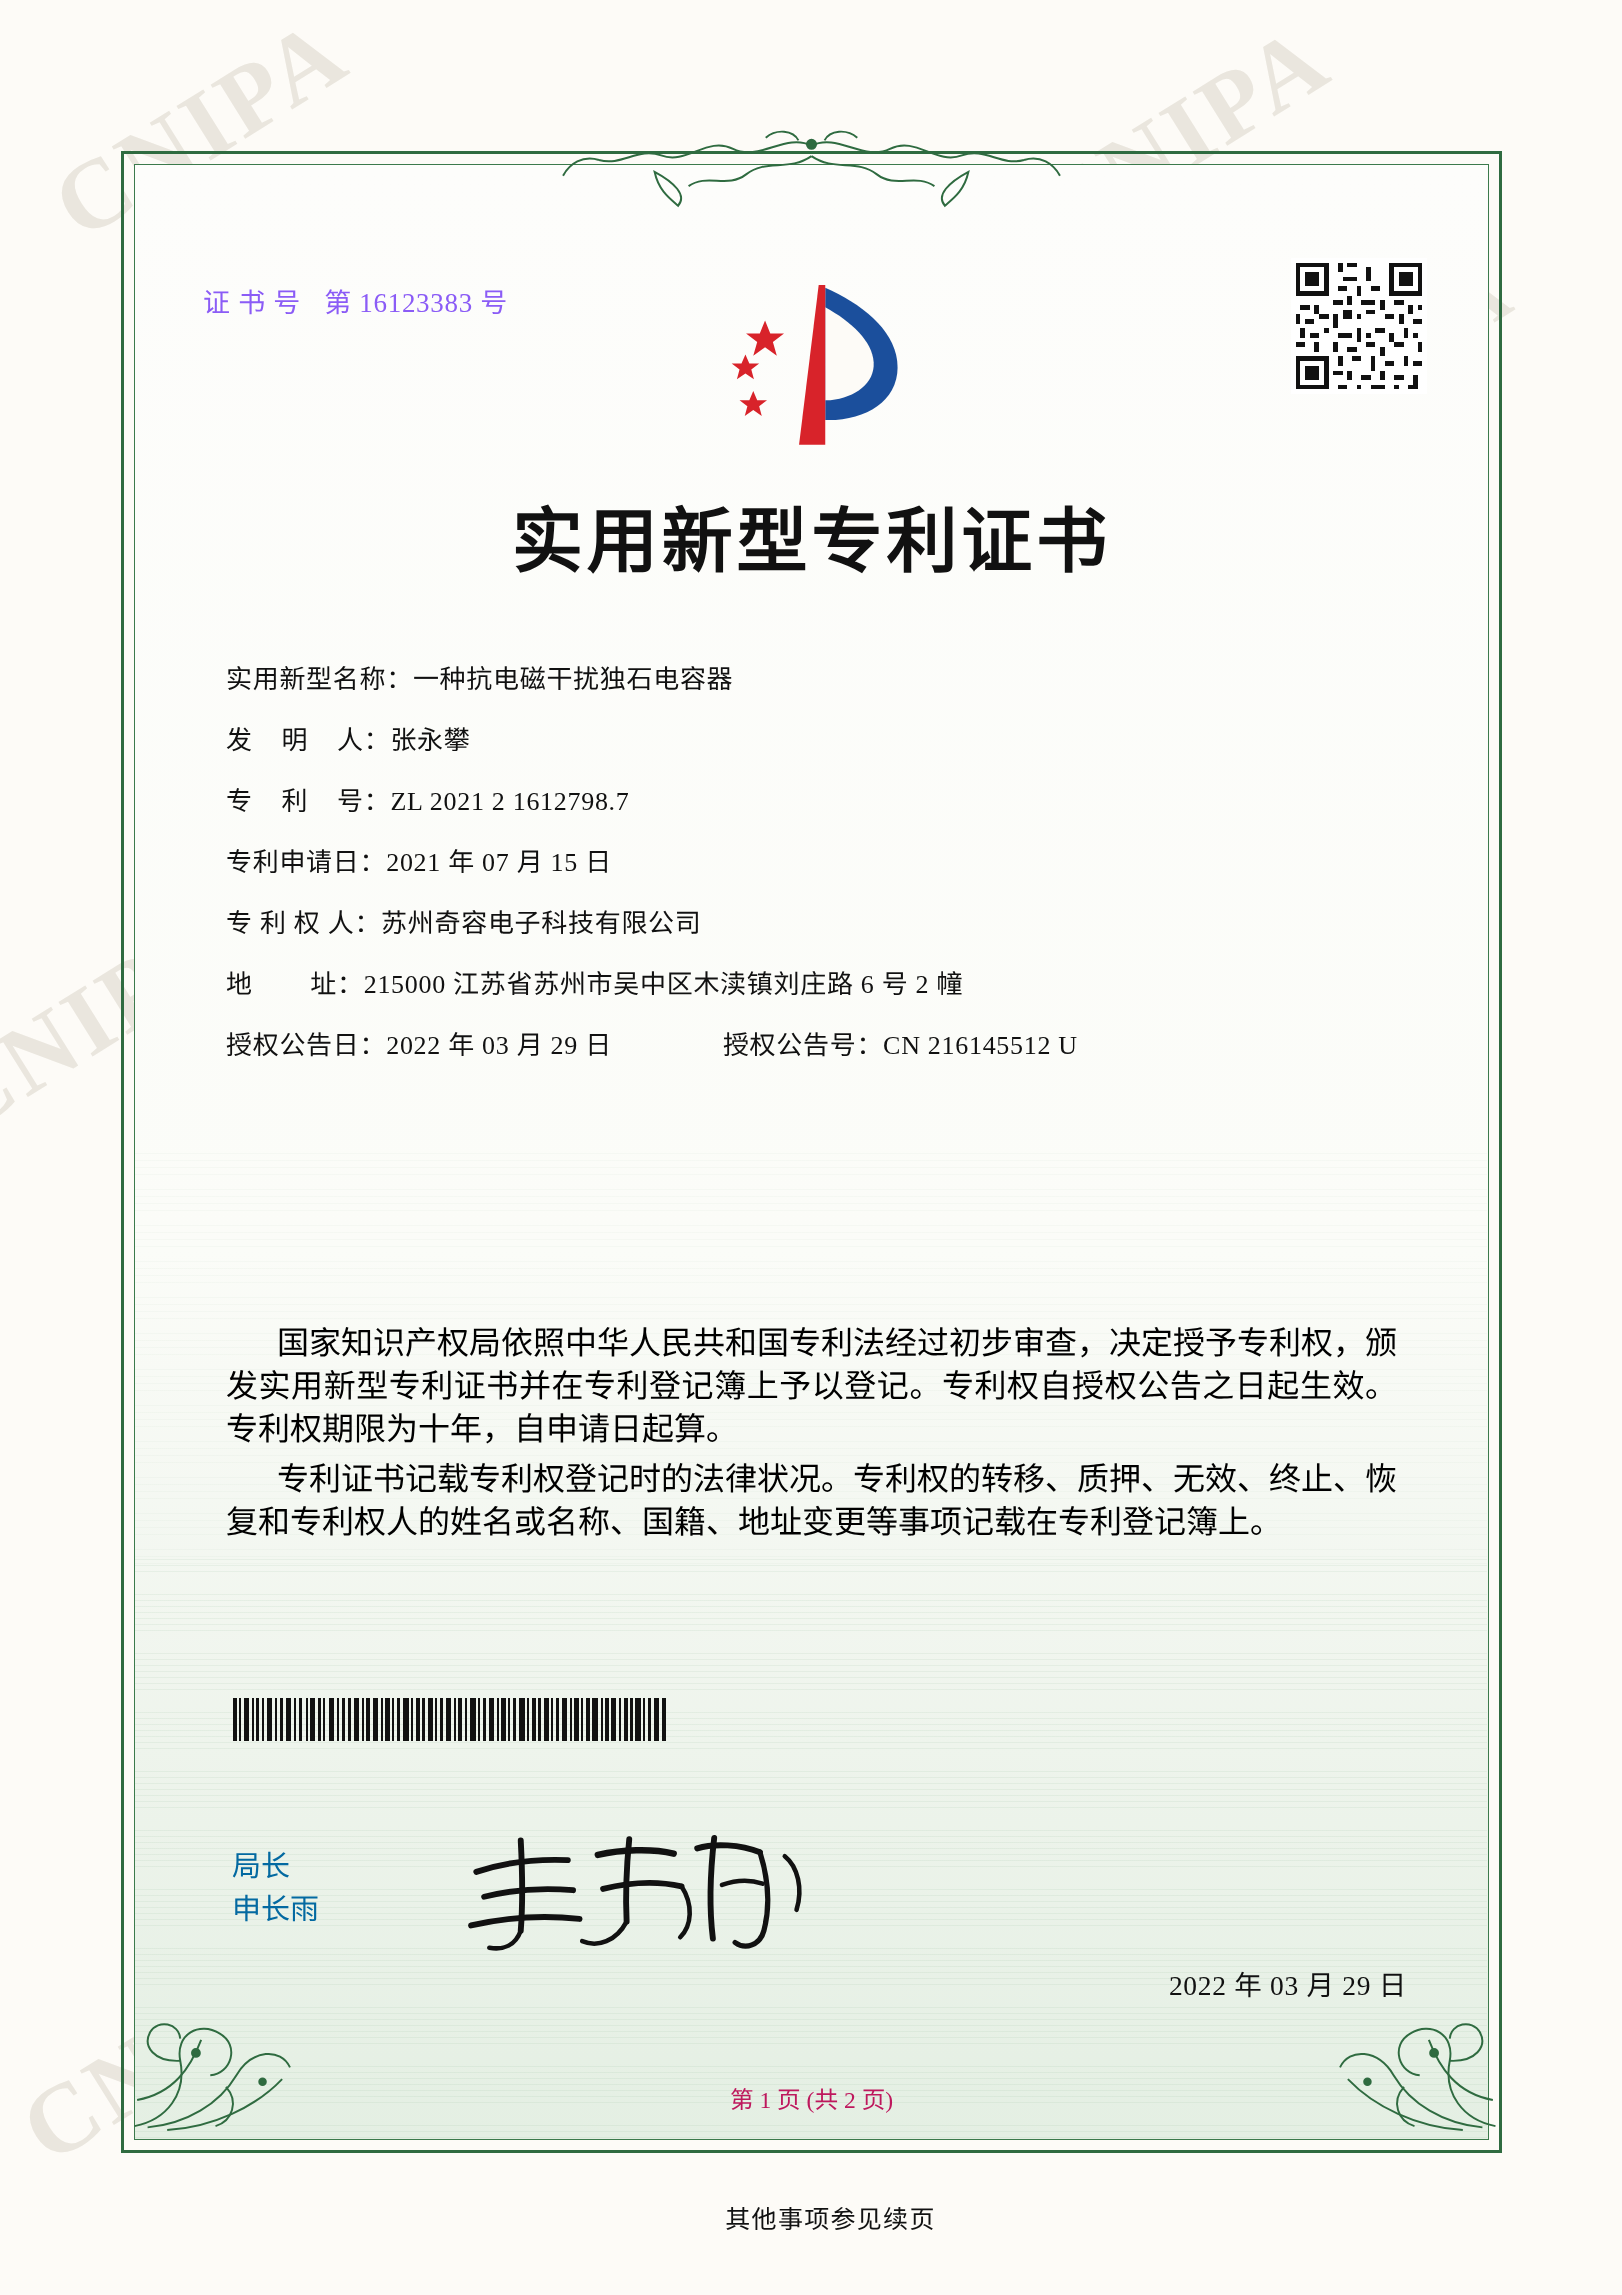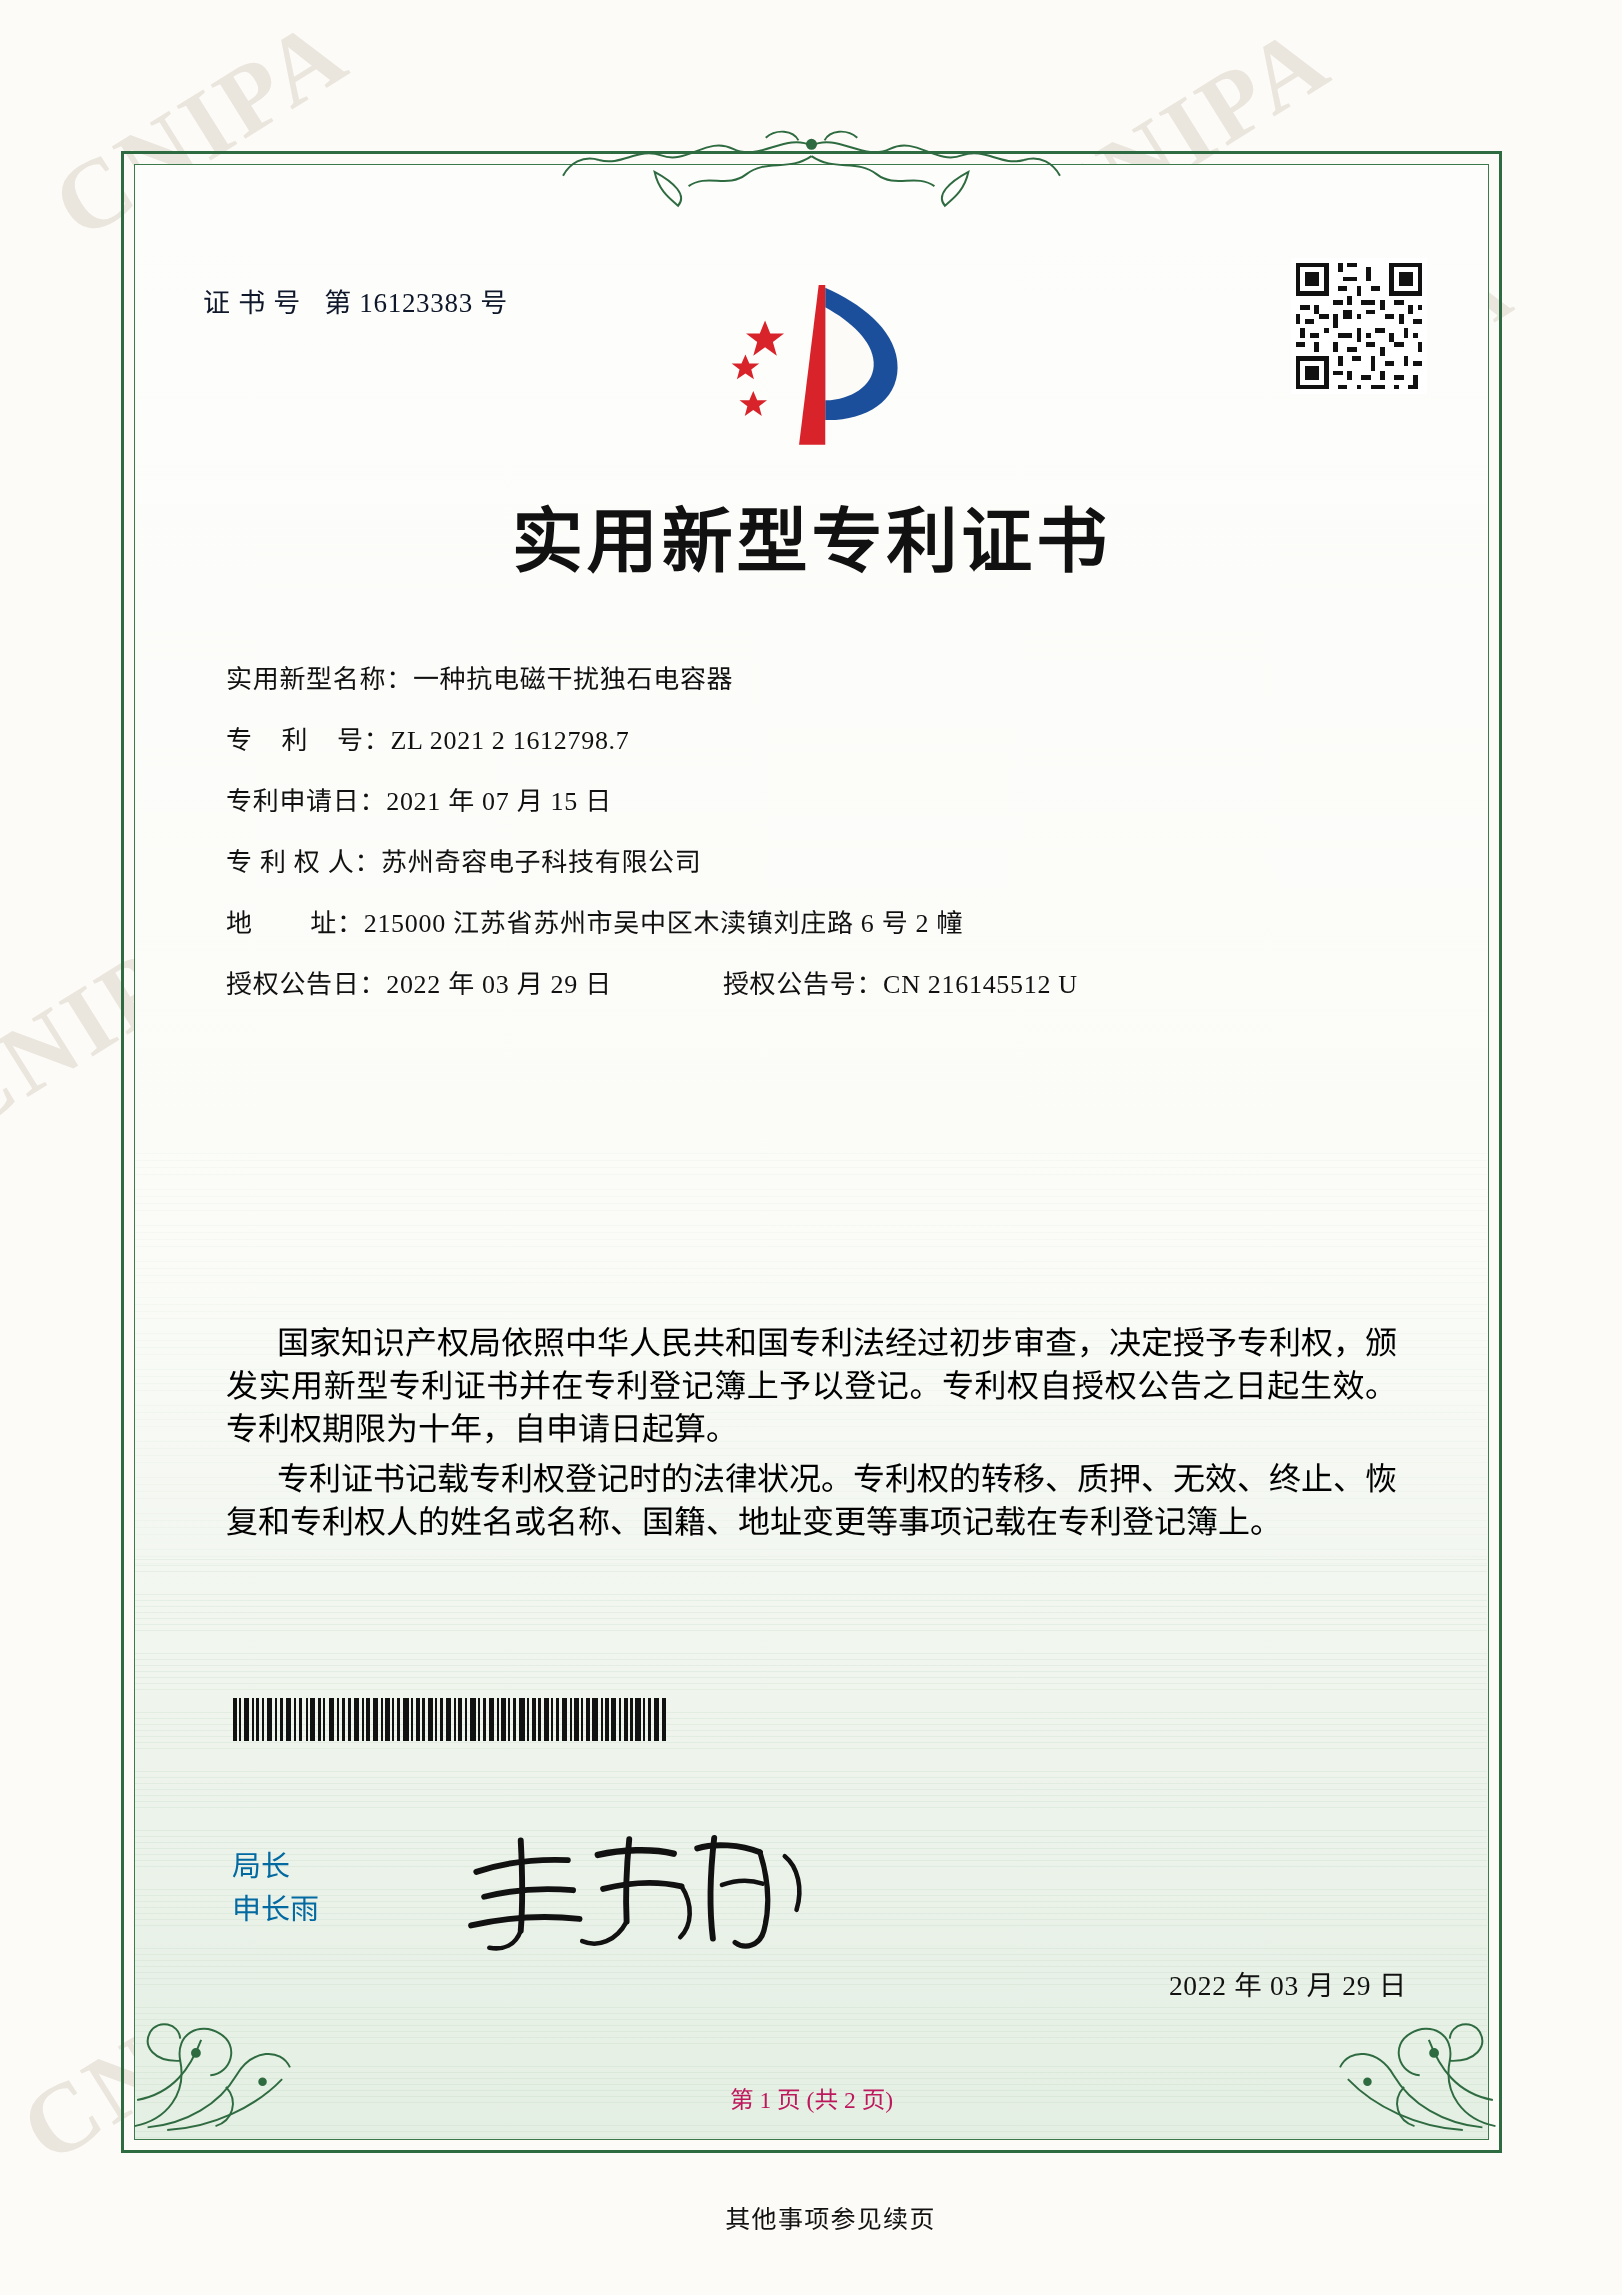--- a/index.html
+++ b/index.html
@@ -76,21 +76,21 @@
   .orn { position: absolute; pointer-events:none; }
   .orn-top { left: 458px; top: 126px; }
   .orn-bl  { left: 128px; top: 1871px; }
   .orn-br  { left: 1293px; top: 1871px; }
 
   
   .cert-no {
     position: absolute;
     left: 203px; top: 281px;
     font-size: 27px;
-    color: #0f172a;
+    color: #8b5cf6;
     letter-spacing: 0.7px;
   }
   .qr {
     position: absolute;
     right: 196px; top: 258px;
     width: 136px; height: 136px;
   }
   .logo {
     position: absolute;
     left: 697px; top: 281px;
@@ -352,20 +352,24 @@
   </svg>
 
   <div class="title">实用新型专利证书</div>
 
   <div class="fields">
     <div class="row">
       <span class="lbl">实用新型名称：</span>
       <span class="val">一种抗电磁干扰独石电容器</span>
     </div>
     <div class="row">
+      <span class="lbl">发    明    人：</span>
+      <span class="val">张永攀</span>
+    </div>
+    <div class="row">
       <span class="lbl">专    利    号：</span>
       <span class="val">ZL 2021 2 1612798.7</span>
     </div>
     <div class="row">
       <span class="lbl">专利申请日：</span>
       <span class="val">2021 年 07 月 15 日</span>
     </div>
     <div class="row">
       <span class="lbl">专 利 权 人：</span>
       <span class="val">苏州奇容电子科技有限公司</span>

